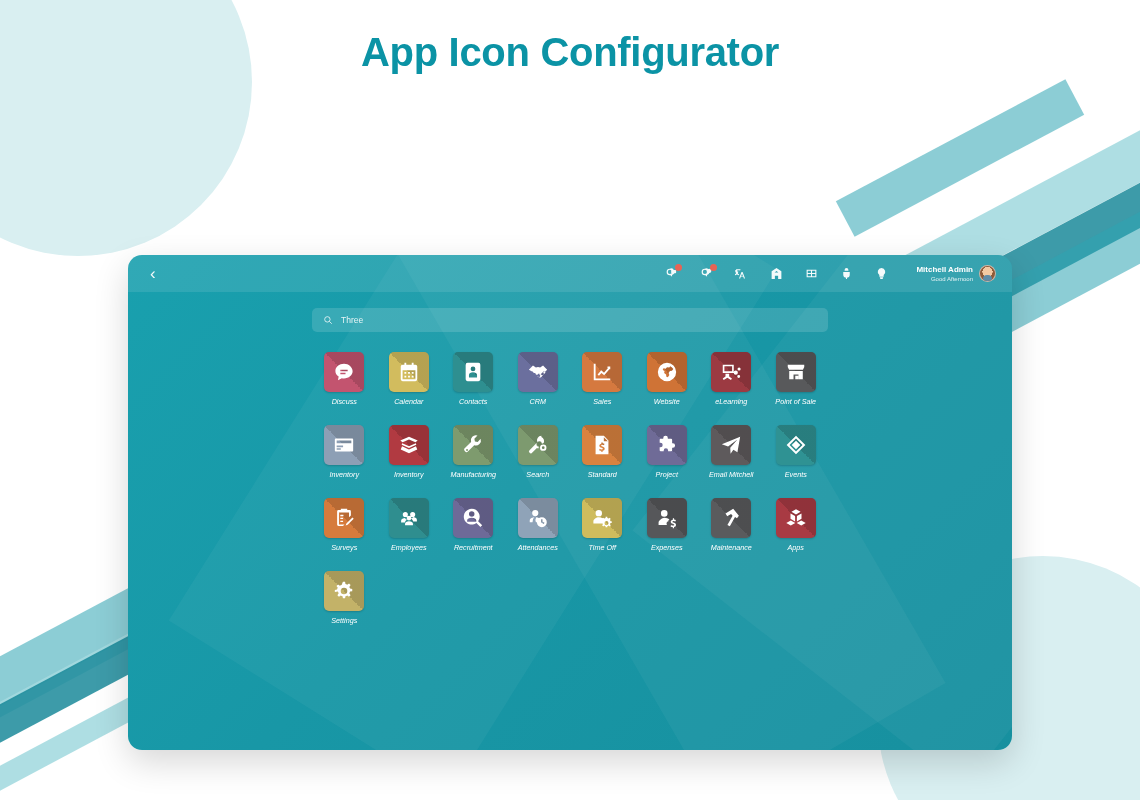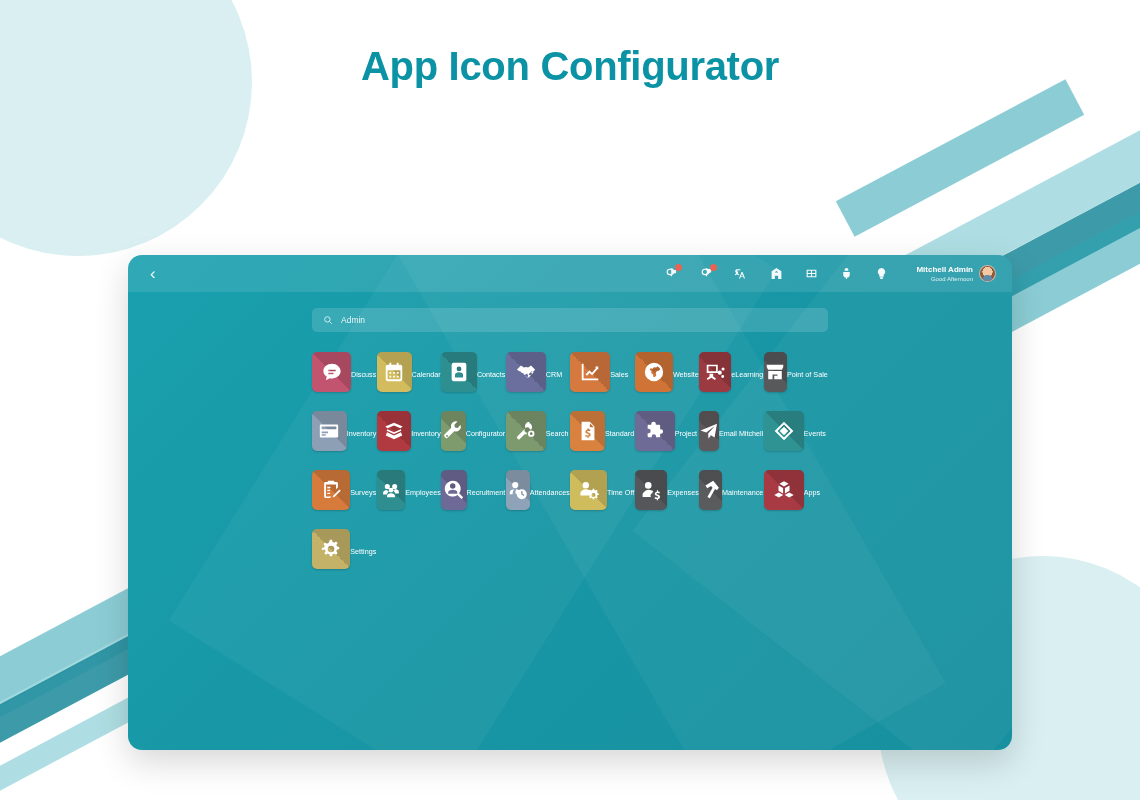--- a/index.html
+++ b/index.html
@@ -24,21 +24,21 @@
   .stripes-r { right: -120px; top: 120px; width: 420px; height: 260px; }
   .stripes-l { left: -140px; bottom: -40px; width: 420px; height: 230px; }
   .bar { position: absolute; transform: rotate(-28deg); }
   .bar.b1 { background: rgba(45,164,179,.55); }
   .bar.b2 { background: rgba(18,133,150,.82); }
   .bar.b3 { background: rgba(120,200,208,.60); }
   .bar.b4 { background: rgba(168,219,224,.75); }
 
   
   .title {
-    position: absolute; left: 0; right: 0; top: 44px;
+    position: absolute; left: 0; right: 0; top: 30px;
     text-align: center;
     font-size: 40px; font-weight: bold; letter-spacing: -.3px;
     color: #0b93a5;
   }
   .subtitle {
     position: absolute; left: 0; right: 0; top: 105px;
     text-align: center; font-size: 21px; line-height: 28px; color: #3a3a3a;
   }
 
   
@@ -98,21 +98,21 @@
   }
   .search-box svg { width: 10px; height: 10px; fill: none; stroke: #fff; stroke-width: 2; opacity: .9; }
   .search-ph { color: rgba(255,255,255,.88); font-size: 8.5px; }
 
   
   .apps {
     position: relative; margin: 20px auto 0; width: 516px;
     display: grid; grid-template-columns: repeat(8, 1fr); row-gap: 19px;
     justify-items: center;
   }
-  .app { width: 64px; display: flex; flex-direction: row; align-items: center; cursor: pointer; }
+  .app { width: 64px; display: flex; flex-direction: column; align-items: center; cursor: pointer; font-style: italic; }
   .app-icon {
     width: 40px; height: 40px; border-radius: 5px;
     display: flex; align-items: center; justify-content: center;
     position: relative; overflow: hidden;
     box-shadow: 0 1px 2px rgba(0,0,0,.18);
   }
   .app-icon::after {
     content: ""; position: absolute; left: 0; bottom: 0;
     width: 100%; height: 100%;
     background: linear-gradient(225deg, rgba(0,0,0,.14) 0 50%, rgba(0,0,0,0) 50%);
@@ -220,21 +220,21 @@
     </div>
 
     <div class="search-wrap">
       <div class="search-box">
         <span>
           <svg viewBox="0 0 24 24">
               <circle cx="10.5" cy="10.5" r="6.5"></circle>
               <line x1="15.5" y1="15.5" x2="21" y2="21"></line>
             </svg>
         </span>
-        <span class="search-ph">Admin</span>
+        <span class="search-ph">Three</span>
       </div>
     </div>
 
     <div class="apps">
         <div class="app">
           <div class="app-icon" style="background: rgb(195, 84, 111);">
             <svg viewBox="0 0 24 24">
               <path d="M12 3C6.8 3 2.6 6.5 2.6 10.8c0 2.5 1.4 4.7 3.6 6.1L5.4 21l4.2-2.3c.8.2 1.6.3 2.4.3 5.2 0 9.4-3.5 9.4-7.8S17.2 3 12 3zm-4 6.6h8v1.6H8V9.6zm0 3.2h5.6v1.6H8v-1.6z"></path>
             </svg>
           </div>
@@ -311,21 +311,21 @@
             </svg>
           </div>
           <div class="app-label">Inventory</div>
         </div>
         <div class="app">
           <div class="app-icon" style="background: rgb(126, 155, 110);">
             <svg viewBox="0 0 24 24">
               <path d="M20.3 5.2a5.5 5.5 0 0 1-7 7L7 18.6a2.5 2.5 0 1 1-3.5-3.5L9.9 8.7a5.5 5.5 0 0 1 7-7l-3.4 3.4.6 3 3 .6 3.2-3.5zM5.5 16.4a1.1 1.1 0 1 0 0 2.2 1.1 1.1 0 0 0 0-2.2z"></path>
             </svg>
           </div>
-          <div class="app-label">Configurator</div>
+          <div class="app-label">Manufacturing</div>
         </div>
         <div class="app">
           <div class="app-icon" style="background: rgb(125, 154, 111);">
             <svg viewBox="0 0 24 24">
               <path d="M15.7 2a5 5 0 0 0-4.4 7.1L3 17.4a2 2 0 1 0 2.8 2.8l5-5a4.9 4.9 0 0 0 1.5.6l.7-1.9a3 3 0 1 1 3.3-3.3l1.9-.7a5 5 0 0 0-2.5-6.6V2zm2 9.4a3.5 3.5 0 1 0 0 7 3.5 3.5 0 0 0 0-7zm0 2a1.5 1.5 0 1 1 0 3 1.5 1.5 0 0 1 0-3z"></path>
             </svg>
           </div>
           <div class="app-label">Search</div>
         </div>
         <div class="app">

